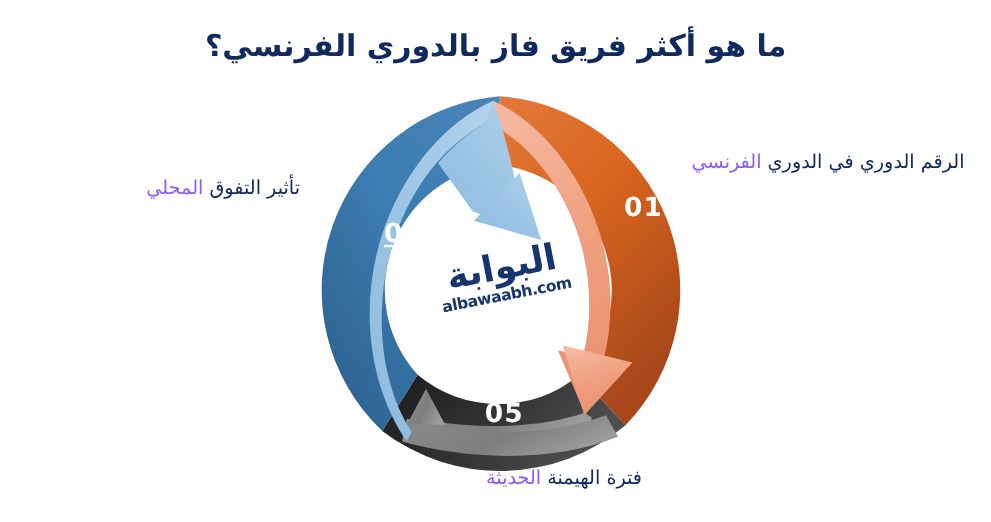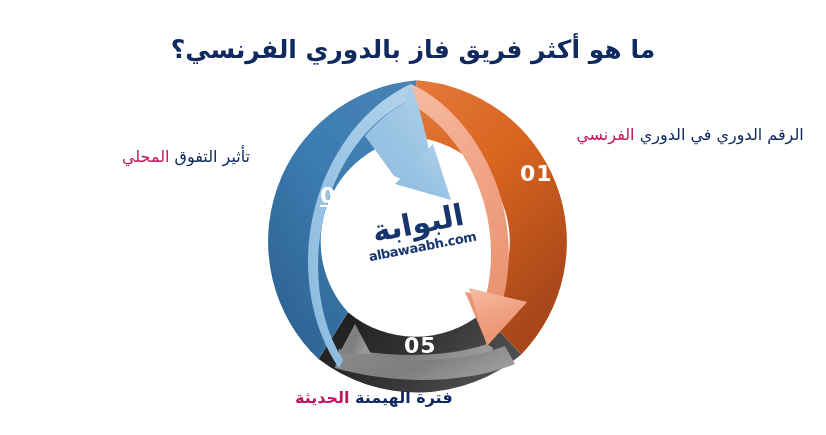--- a/index.html
+++ b/index.html
@@ -16,21 +16,21 @@
     width: 826px;
     height: 435px;
     background: #ffffff;
     overflow: hidden;
   }
 
   
   #title {
     position: absolute;
     left: 0;
-    top: 34px;
+    top: 23px;
     width: 826px;
     text-align: center;
     direction: rtl;
     font-family: "DejaVu Sans", "Liberation Sans", sans-serif;
     font-size: 25px;
     font-weight: bold;
     color: #102a60;
     letter-spacing: 0px;
     line-height: 1.25;
   }
@@ -91,40 +91,39 @@
   
   .label {
     position: absolute;
     direction: rtl;
     font-family: "DejaVu Sans", "Liberation Sans", sans-serif;
     font-size: 16px;
     font-weight: normal;
     color: #102a60;
     line-height: 1.35;
   }
-  .label .hl { color: #be185d; }
+  .label .hl { color: #8b5cf6; }
 
   #label-right {
     left: 565px;
     top: 124px;
     width: 250px;
     text-align: center;
   }
   #label-left {
     left: 20px;
     top: 146px;
     width: 230px;
     text-align: right;
   }
   #label-bottom {
     left: 295px;
     top: 387px;
     width: 240px;
-    text-align: left;
-    font-weight: bold;
+    text-align: right;
   }
 </style>
 </head>
 <body>
 
 <div id="page">
 
   <div id="title">ما هو أكثر فريق فاز بالدوري الفرنسي؟</div>
 
   <div id="diagram">

